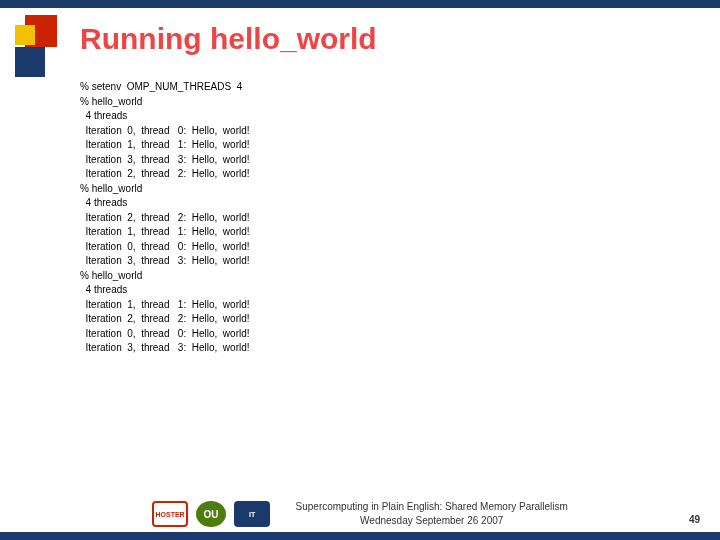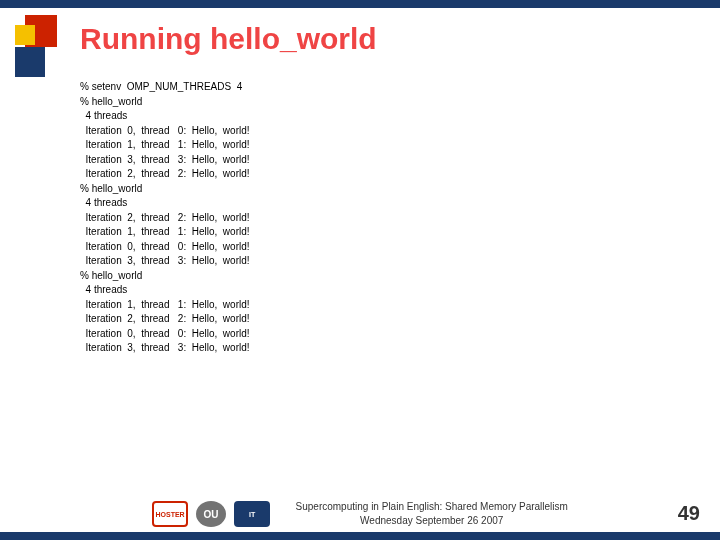--- a/index.html
+++ b/index.html
@@ -100,21 +100,21 @@
     .logo-box {
       width: 36px; height: 26px;
       border: 2px solid #cc2200;
       border-radius: 4px;
       display: flex; align-items: center; justify-content: center;
       font-size: 7px; font-weight: bold; color: #cc2200;
       font-family: Arial;
     }
     .logo-ou {
       width: 30px; height: 26px;
-      background: #737373;
+      background: #4d7c0f;
       border-radius: 50%;
       display: flex; align-items: center; justify-content: center;
       font-size: 10px; font-weight: bold; color: #fff;
     }
     .logo-it {
       width: 36px; height: 26px;
       background: #1a3a6b;
       border-radius: 4px;
       display: flex; align-items: center; justify-content: center;
       font-size: 7px; font-weight: bold; color: #fff;
@@ -127,21 +127,21 @@
     .footer-text p {
       font-size: 10px;
       color: #333;
       line-height: 1.4;
       margin-left: 11px;
     }
     .page-num {
       position: absolute;
       bottom: 15px;
       right: 20px;
-      font-size: 20px;
+      font-size: 10px;
       color: #333;
       font-weight: bold;
     }
   </style>
 </head>
 <body>
 
 <div class="top-bar"></div>
 
 <div class="left-deco">

